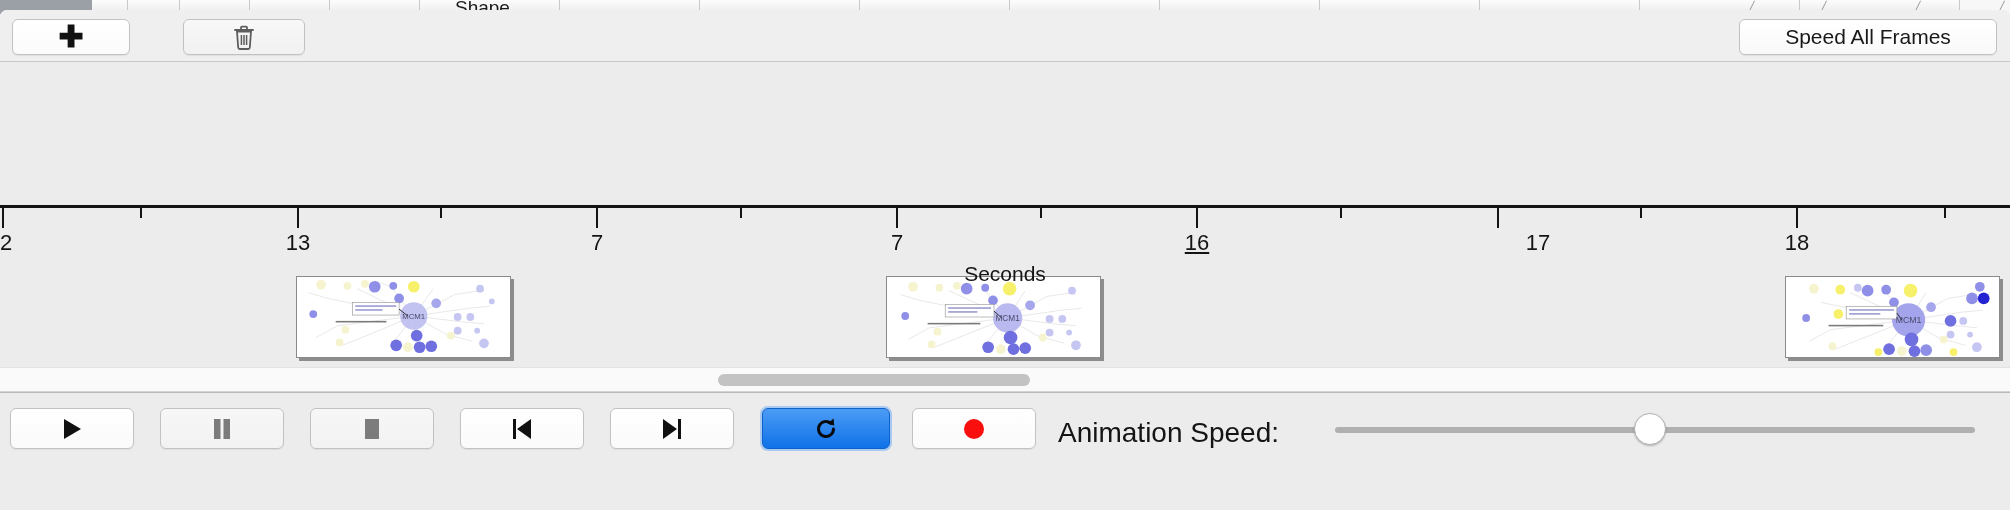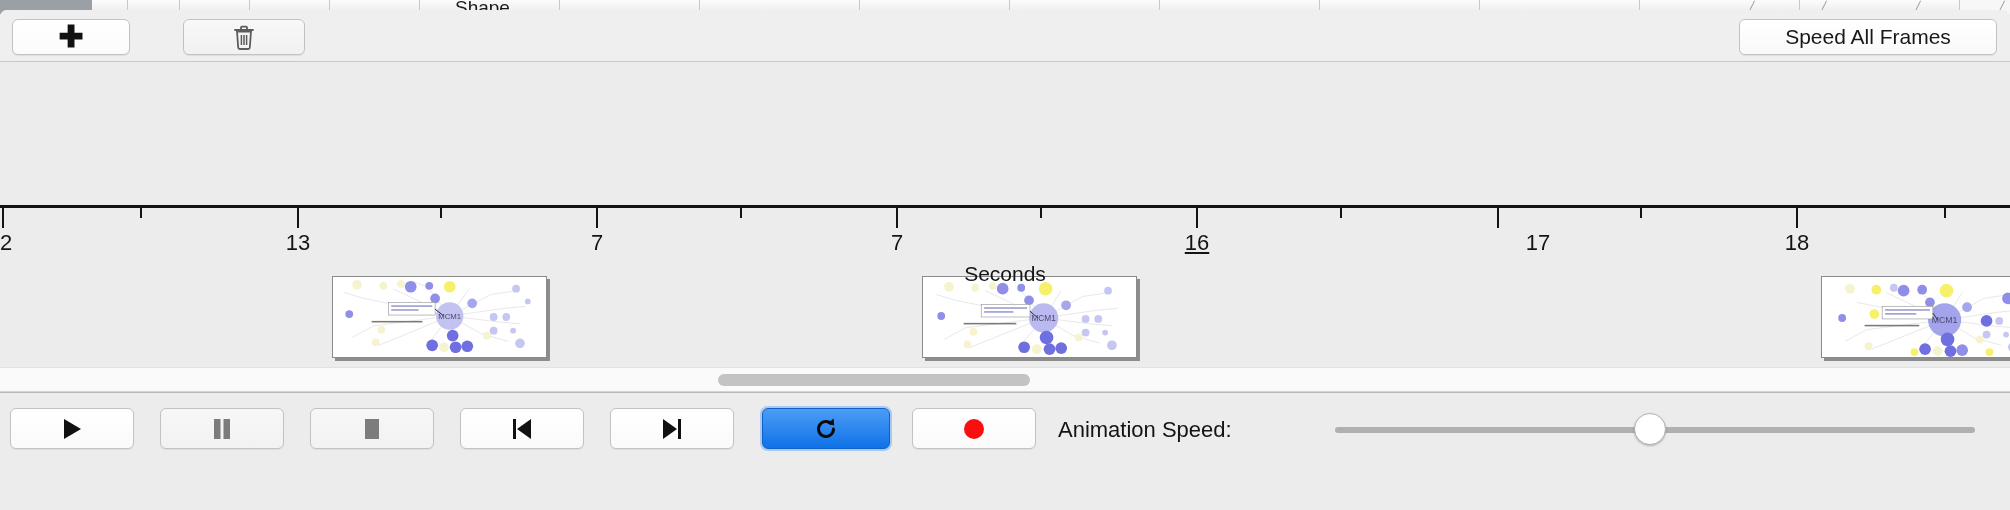--- a/index.html
+++ b/index.html
@@ -102,21 +102,20 @@
 
   
   .frame-thumb {
     position: absolute;
     width: 215px; height: 82px;
     background: #ffffff;
     border: 1px solid #8a8a8a;
     box-shadow: 3px 3px 0 rgba(90,90,90,.65);
     overflow: hidden;
     cursor: pointer;
-    margin-left: 36px;
   }
   .frame-thumb svg { display: block; width: 100%; height: 100%; }
 
   
   #axis-line {
     position: absolute; left: 0; right: 0; top: 143px;
     height: 3px; background: #141414;
   }
   .tick {
     position: absolute; top: 146px; width: 2px; background: #141414;
@@ -170,21 +169,21 @@
   #ctl-stop      { left: 310px; }
   #ctl-prev      { left: 460px; }
   #ctl-next      { left: 610px; }
   #ctl-loop      { left: 762px; width: 128px;
                    background: linear-gradient(#4c9cf5, #0f72e8);
                    border: 1px solid #0c62c8;
                    box-shadow: 0 0 0 2px rgba(90,160,250,.45); }
   #ctl-record    { left: 912px; }
   #speed-label {
     position: absolute; left: 1058px; top: 24px;
-    font-size: 22px; color: #141414;
+    font-size: 28px; color: #141414;
   }
   
   #speed-slider {
     position: absolute; left: 1335px; top: 34px;
     width: 640px; height: 6px;
     background: #b0b0b0; border-radius: 3px;
     cursor: pointer;
   }
   #speed-thumb {
     position: absolute; left: 299px; top: -14px;

